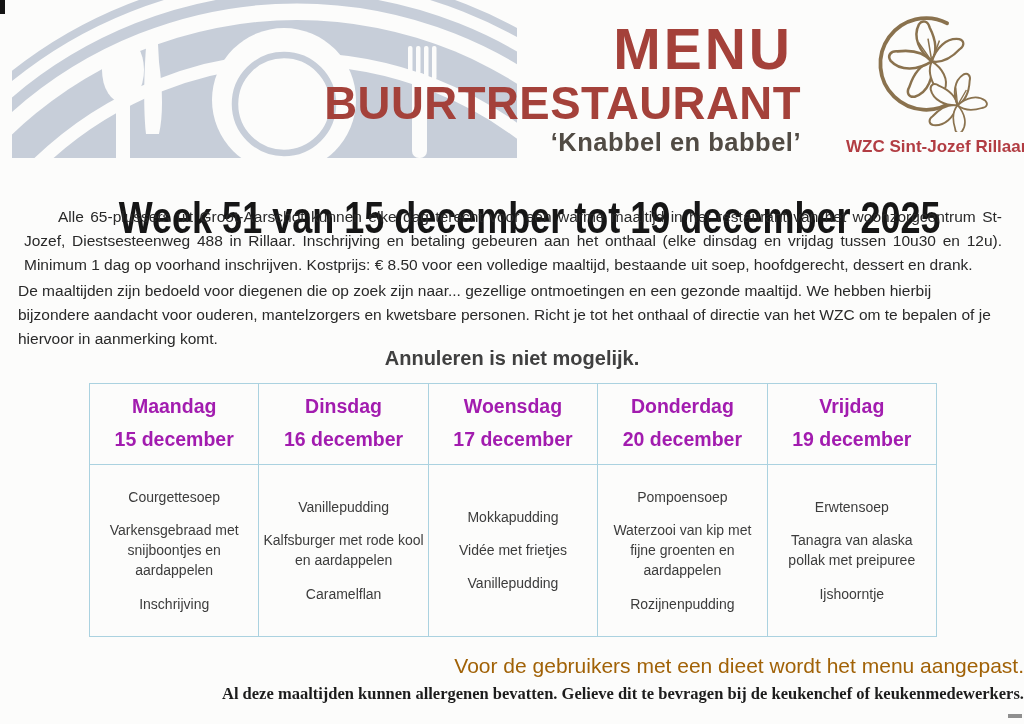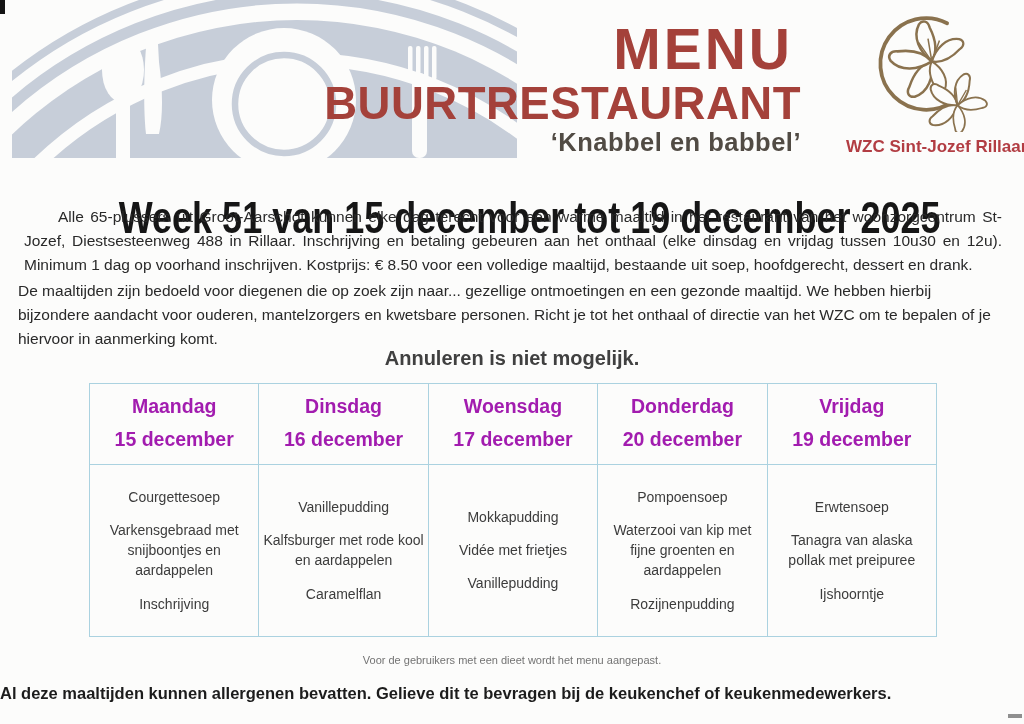--- a/index.html
+++ b/index.html
@@ -39,24 +39,24 @@
   table.menu { position:absolute; left:89px; top:383px; width:848px;
         border-collapse:collapse; table-layout:fixed; background:transparent; }
   table.menu th, table.menu td { border:1px solid #abd2e0; }
   table.menu th { padding:11px 2px 12px; font-weight:bold; color:#a21caf; }
   th .day  { font-size:19.5px; line-height:1.2; }
   th .date { font-size:19.5px; line-height:1.2; margin-top:10px; }
   table.menu td { height:172px; vertical-align:middle; text-align:center;
         font-size:14px; color:#3c3c3c; }
   td .item { margin:13px 3px; line-height:1.45; white-space:pre-line; }
 
-  .diet-note { position:absolute; top:654px; left:0; right:0; text-align:center;
-        font-size:11px; color:#737373; }
-  .allergen-note { position:absolute; top:684px; left:0; right:0; text-align:left;
-        font-size:16.5px; font-weight:bold; color:#1c1c1c; }
+  .diet-note { position:absolute; top:654px; left:0; right:0; text-align:right;
+        font-size:21px; color:#a16207; }
+  .allergen-note { position:absolute; top:684px; left:0; right:0; text-align:right;
+        font-size:16.5px; font-weight:bold; color:#1c1c1c;font-family:Liberation Serif, serif; }
 </style>
 </head>
 <body>
 
 <div class="page">
 
   <div class="scan-mark-tl"></div>
   <div class="scan-mark-br"></div>
 
   <svg class="cutlery" width="505" height="158" viewBox="0 0 505 158">

